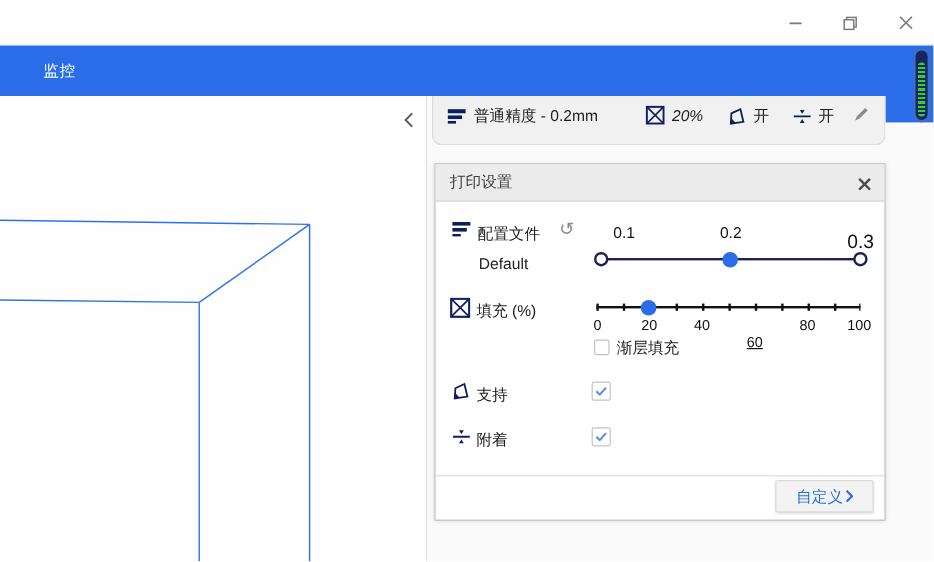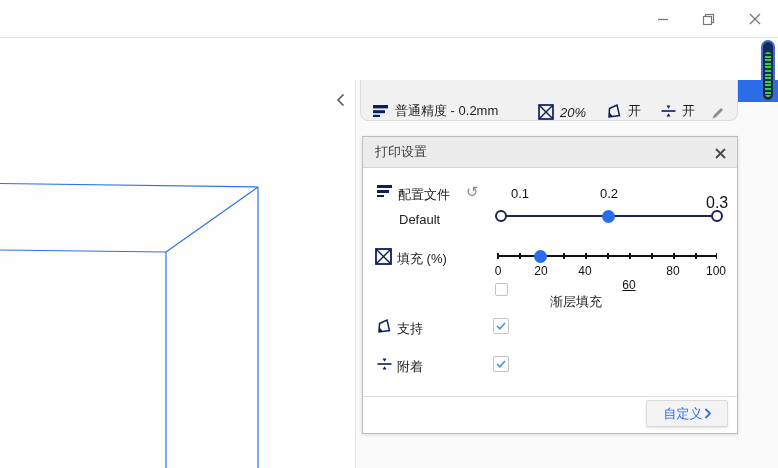--- a/index.html
+++ b/index.html
@@ -22,21 +22,21 @@
     background:repeating-linear-gradient(to bottom,#34d133 0px,#34d133 2px,#13285c 2px,#13285c 3.6px);}
 
   
   .right-bg{position:absolute;left:356px;top:80px;width:422px;height:388px;background:#fafafa;}
   .viewport{position:absolute;left:0;top:80px;width:356px;height:388px;background:#fefefe;border-right:1px solid #e3e3e3;box-sizing:border-box;}
   .collapse-btn{position:absolute;left:328px;top:88px;width:24px;height:24px;display:flex;align-items:center;justify-content:center;cursor:pointer;}
 
   
   .summary-bar{position:absolute;left:360px;top:80px;width:378px;height:41px;background:#f1f1f1;
     border:1px solid #dcdcdc;border-top:none;border-radius:0 0 8px 8px;box-sizing:border-box;
-    display:flex;align-items:flex-end;padding:0 12px;color:#1d1d1d;font-size:13px;}
+    display:flex;align-items:flex-start;padding:8px 12px;color:#1d1d1d;font-size:13px;}
   .summary-item{display:flex;align-items:center;gap:6px;white-space:nowrap;cursor:default;}
   .spacer{flex:1;}
 
   
   .panel{position:absolute;left:362px;top:136px;width:376px;height:298px;background:#ffffff;
     border:1px solid #bdbdbd;box-sizing:border-box;box-shadow:0 1px 4px rgba(0,0,0,.12);}
   .panel-header{position:absolute;left:0;top:0;right:0;height:31px;background:#ececec;border-bottom:1px solid #d5d5d5;
     display:flex;align-items:center;padding:0 12px;color:#3c3c3c;font-size:13px;box-sizing:border-box;}
   .panel-close{position:absolute;right:8px;top:7px;width:18px;height:18px;display:flex;align-items:center;justify-content:center;cursor:pointer;}
 
@@ -95,20 +95,25 @@
   <div class="viewport">
     <svg width="355" height="388" viewBox="0 0 355 388">
       <line x1="0" y1="103.5" x2="258" y2="107" stroke="#2e72e9" stroke-width="1.2"></line>
       <line x1="0" y1="170" x2="166" y2="172" stroke="#2e72e9" stroke-width="1.2"></line>
       <line x1="166" y1="172" x2="258" y2="107" stroke="#2e72e9" stroke-width="1.2"></line>
       <line x1="166" y1="172" x2="166" y2="388" stroke="#2e72e9" stroke-width="1.2"></line>
       <line x1="258" y1="107" x2="258" y2="388" stroke="#2e72e9" stroke-width="1.2"></line>
     </svg>
   </div>
 
+  <div class="stagebar">
+    <div class="stage-tab">
+      <span>监控</span>
+    </div>
+  </div>
   <div class="blue-patch"></div>
 
   <div class="capsule">
     <div class="capsule-fill"></div>
   </div>
 
   <div class="collapse-btn">
     <svg width="9" height="14" viewBox="0 0 9 14">
       <polyline points="7.5,1.5 2,7 7.5,12.5" fill="none" stroke="#5a5a5a" stroke-width="1.6"></polyline>
     </svg>
@@ -201,21 +206,21 @@
         <div class="tick" style="left:218.5px;"></div>
     </div>
     <div class="handle active" style="left:171px;top:112.5px;"></div>
     <div class="ptick" style="left:130px;top:127px;width:10px;text-align:center;">0</div>
     <div class="ptick" style="left:168px;top:127px;width:20px;text-align:center;">20</div>
     <div class="ptick" style="left:212px;top:127px;width:20px;text-align:center;">40</div>
     <div class="ptick" style="left:256px;top:141px;width:20px;text-align:center;text-decoration:underline;">60</div>
     <div class="ptick" style="left:300px;top:127px;width:20px;text-align:center;">80</div>
     <div class="ptick" style="left:339px;top:127px;width:28px;text-align:center;">100</div>
     <div class="cbox" style="left:132px;top:146px;width:13px;height:13px;"></div>
-    <div class="plabel" style="left:151px;top:156px;margin-left:36px;">渐层填充</div>
+    <div class="plabel" style="left:151px;top:144px;">渐层填充</div>
 
     <svg style="position:absolute;left:13px;top:181px;" width="16" height="16" viewBox="0 0 16 16">
       <path d="M3.5 5.5 L11 2 L13.5 12.5 L3 14 Z" fill="none" stroke="#0c1e5e" stroke-width="1.5"></path>
       <path d="M3 14 L3.5 9.5 L7 13.5 Z" fill="#0c1e5e"></path>
     </svg>
     <div class="plabel" style="left:34px;top:183px;">支持</div>
     <div class="cbox" style="left:130px;top:181px;width:16px;height:16px;">
       <svg width="10" height="8" viewBox="0 0 10 8">
         <polyline points="1,4 3.8,6.8 9,1" fill="none" stroke="#4a90e2" stroke-width="1.6"></polyline>
       </svg>

